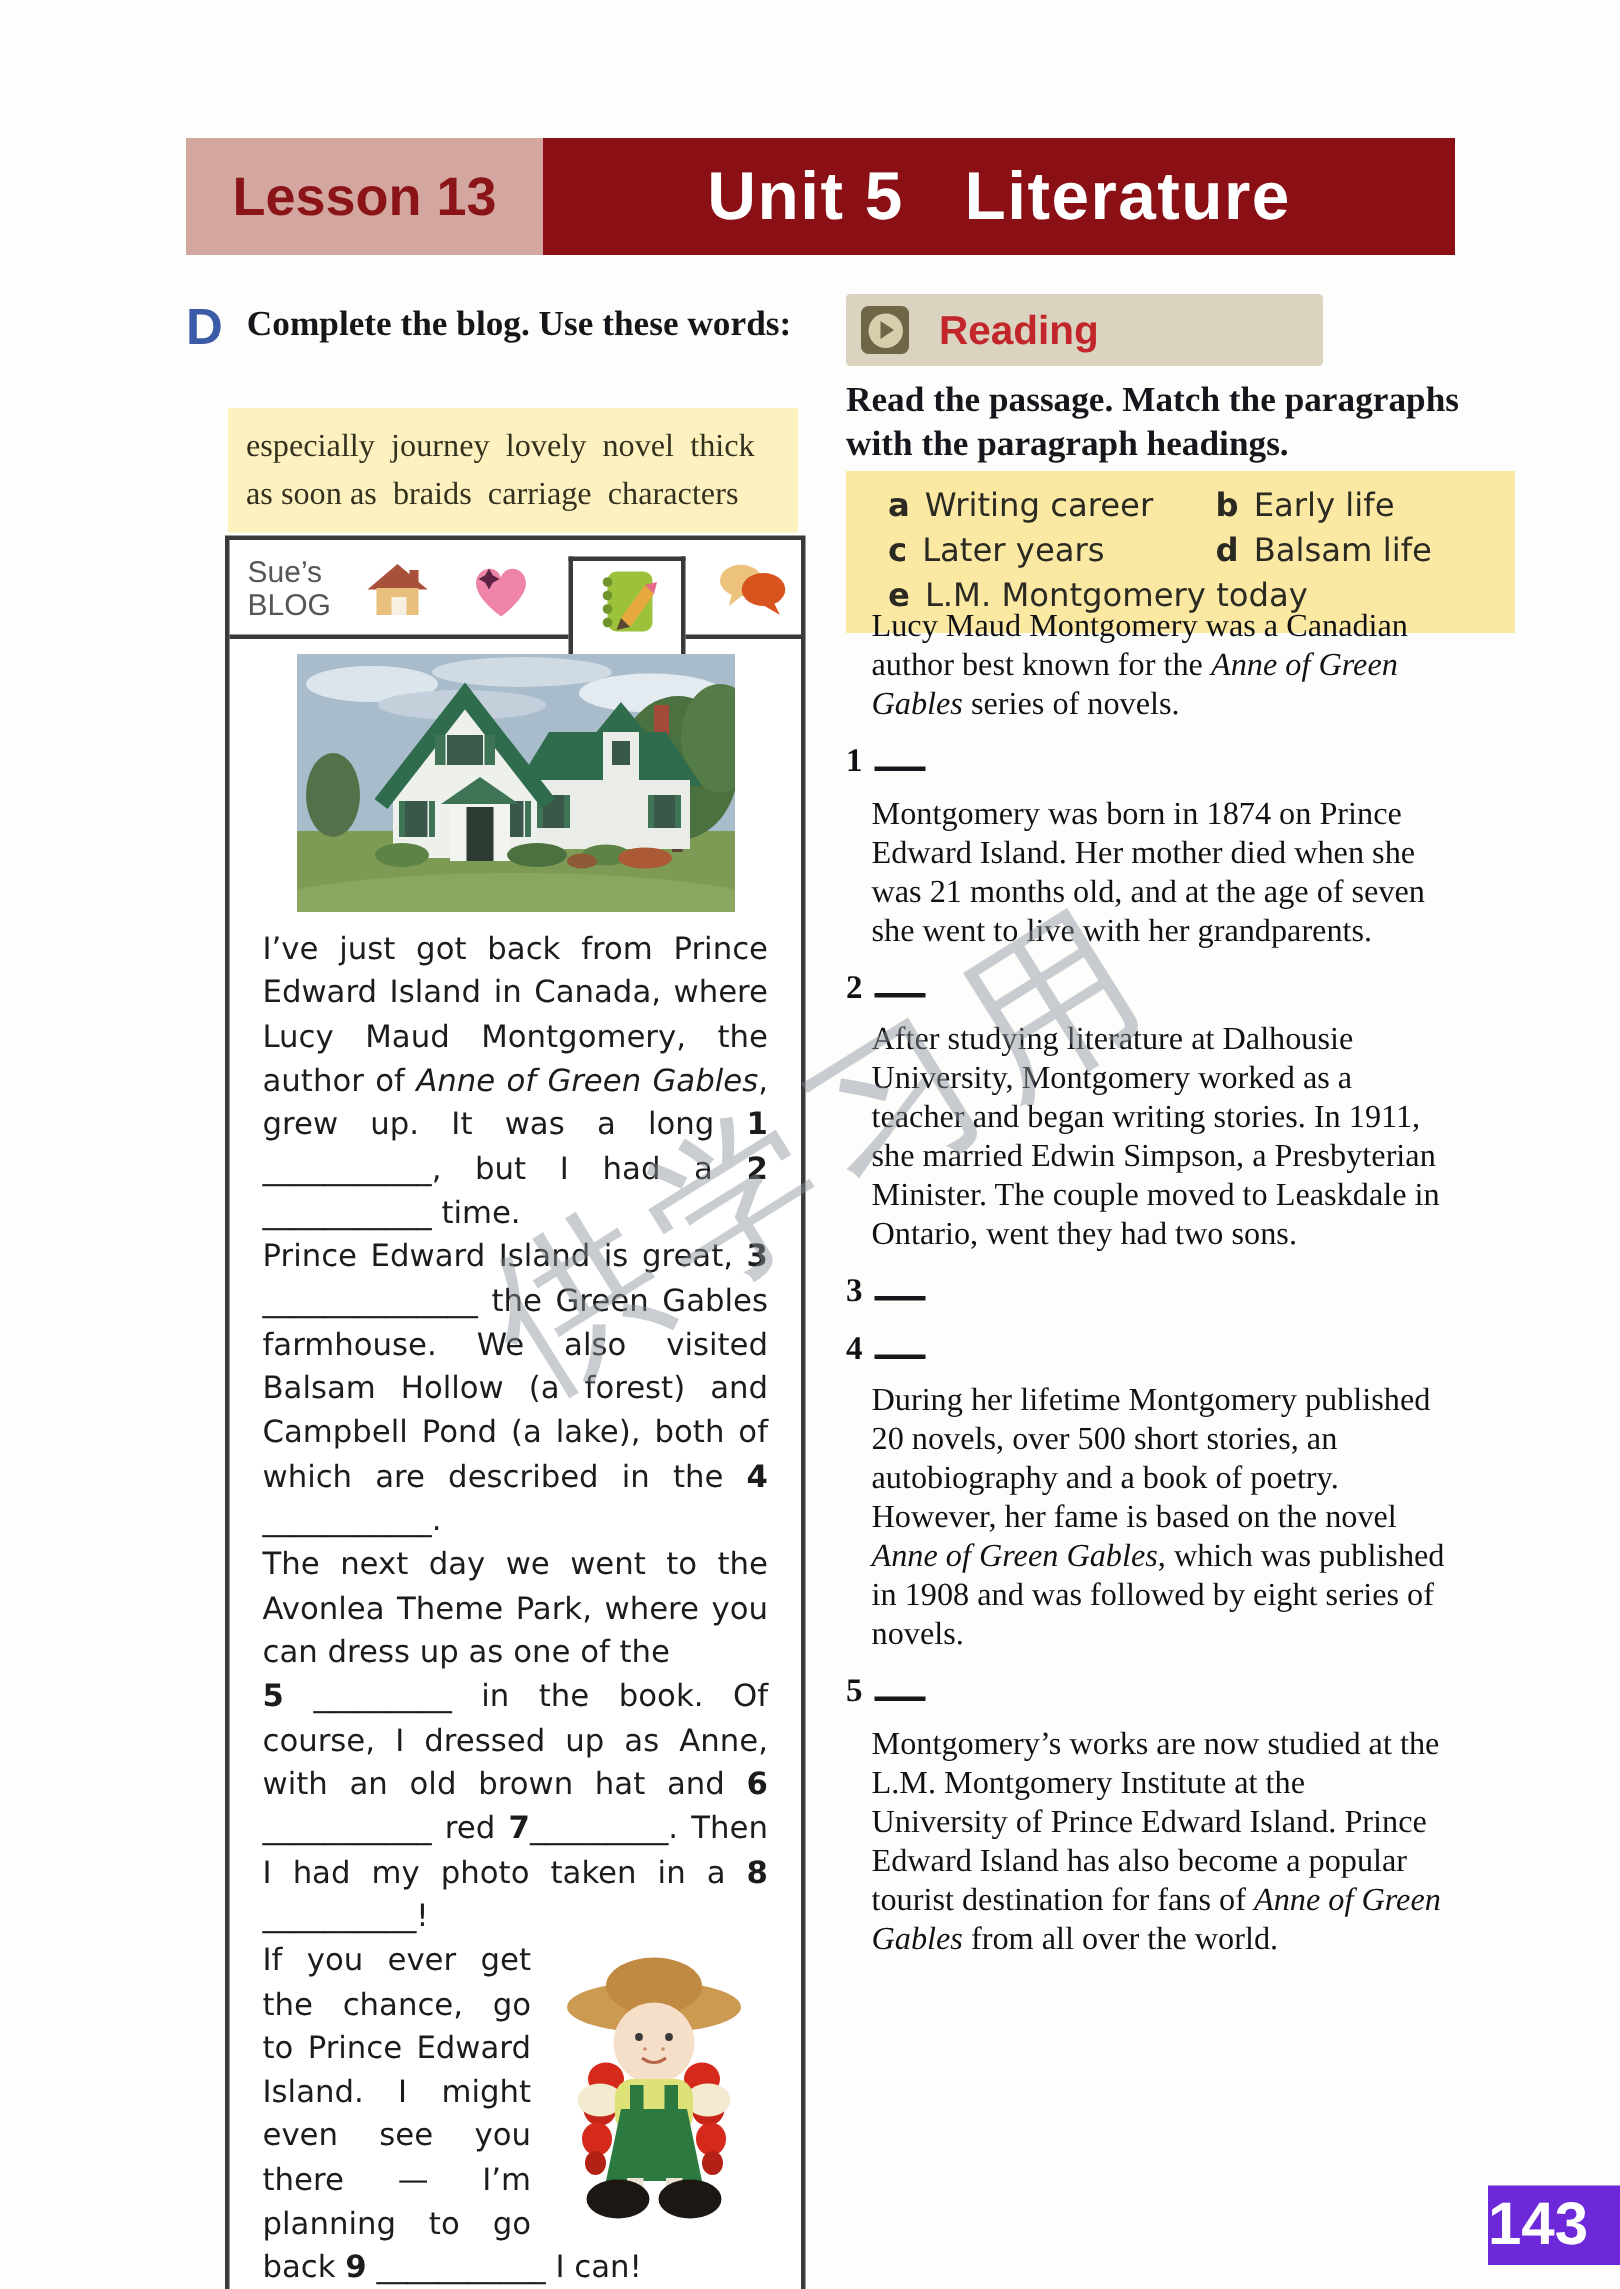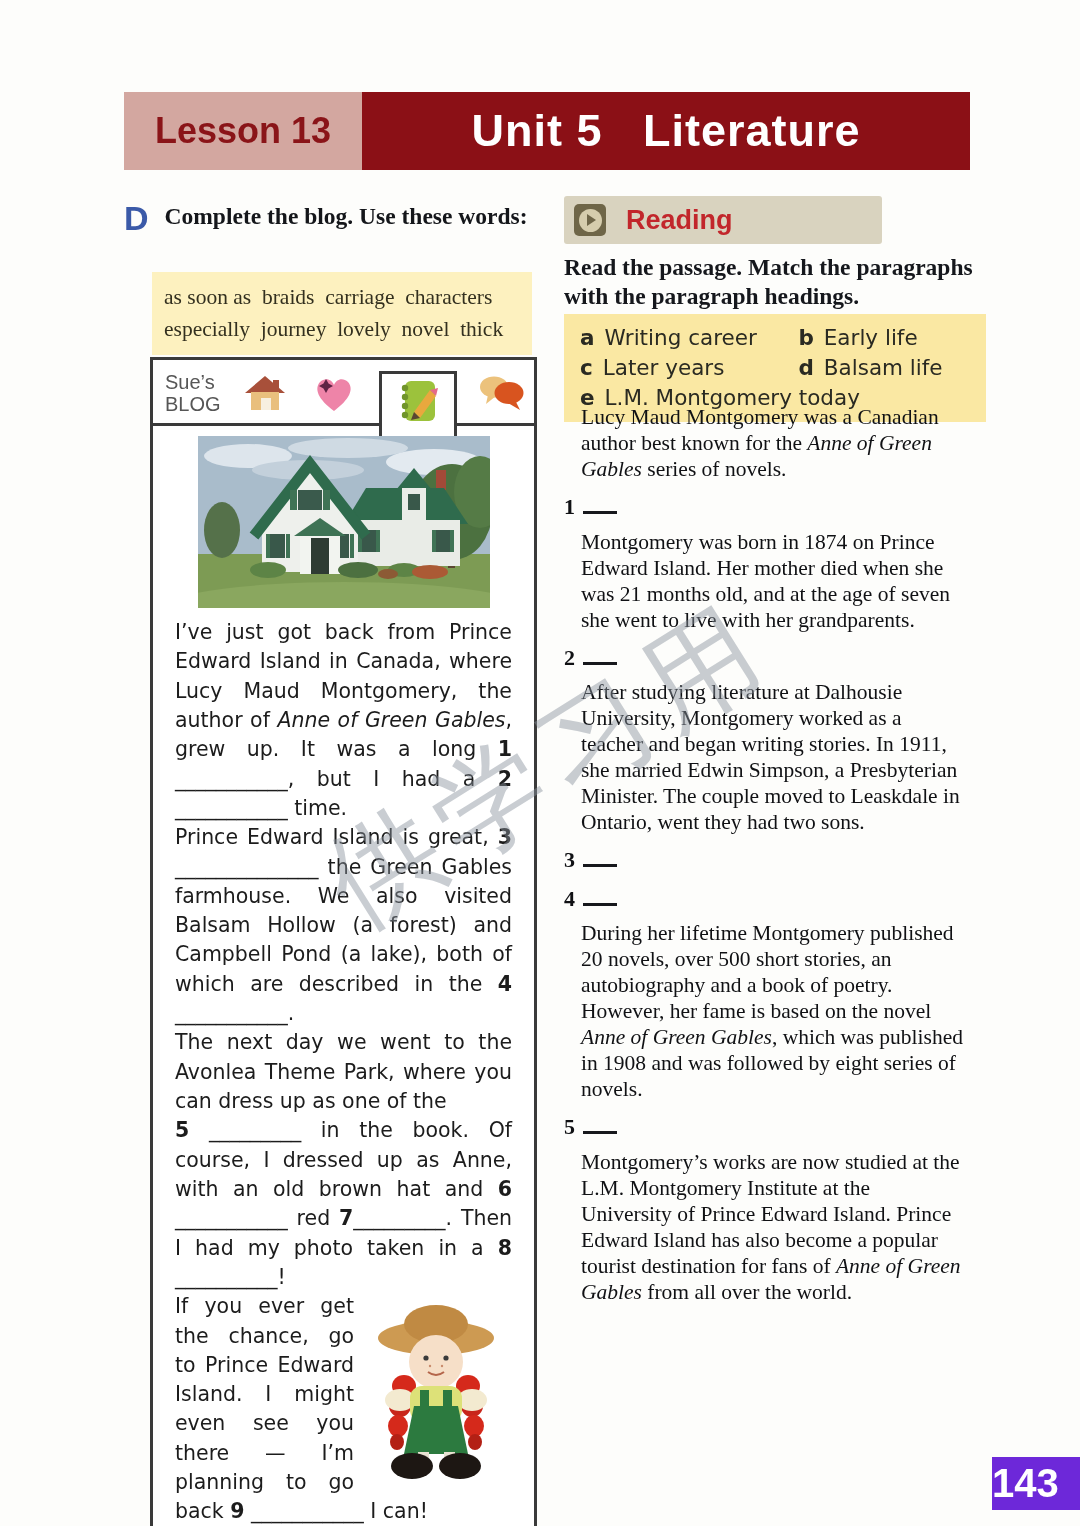--- a/index.html
+++ b/index.html
@@ -46,21 +46,21 @@
     display:flex;align-items:center;justify-content:center;}
   .play-circle{width:23px;height:23px;border-radius:50%;background:#d6cdad;
     display:flex;align-items:center;justify-content:center;}
   .play-tri{width:0;height:0;border-left:9px solid #6f6648;border-top:6px solid transparent;
     border-bottom:6px solid transparent;margin-left:3px;}
   .reading-label{color:#c2262b;font-weight:bold;font-size:27px;}
   .instructions{position:absolute;left:564px;top:253px;width:416px;
     font-family:"Liberation Serif",serif;font-weight:bold;font-size:23.5px;color:#15171c;
     line-height:1.22;}
   .headings-box{position:absolute;left:564px;top:314px;width:390px;background:#fae8a3;
-    padding:9px 16px;font-family:"DejaVu Sans",sans-serif;font-size:21.5px;color:#2a2a22;
+    padding:9px 28px;font-family:"DejaVu Sans",sans-serif;font-size:21.5px;color:#2a2a22;
     line-height:1.4;}
   .headings-grid{display:grid;grid-template-columns:56% 44%;}
   .h-item .h-letter{font-weight:bold;margin-right:10px;}
   .h-span2{grid-column:1 / span 2;}
   .passage{position:absolute;left:564px;top:404px;width:416px;
     font-family:"Liberation Serif",serif;font-size:21.5px;line-height:1.21;color:#101114;}
   .passage-title{text-align:center;font-weight:bold;font-size:24px;margin:0 0 10px;}
   .para{margin:0 17px 6px;}
   .sec-head{margin:12px 0 8px;font-weight:bold;font-size:22px;}
   .sec-blank{display:inline-block;width:34px;border-bottom:3px solid #17181c;
@@ -80,22 +80,22 @@
   <div class="header-lesson">Lesson 13</div>
   <div class="header-unit">Unit 5   Literature</div>
 </div>
 
 <div class="d-row">
   <div class="d-letter">D</div>
   <div class="d-title">Complete the blog. Use these words:</div>
 </div>
 
 <div class="word-box">
+  <div>especially  journey  lovely  novel  thick</div>
   <div>as soon as  braids  carriage  characters</div>
-  <div>especially  journey  lovely  novel  thick</div>
 </div>
 
 <div class="blog-card">
   <div class="blog-header">
     <div class="blog-title" style="white-space:pre-line;">Sue’s
 BLOG</div>
     <span class="blog-icon">
       <svg width="44" height="40" viewBox="0 0 44 40">
         <rect x="30" y="7" width="6" height="10" fill="#a8503a"></rect>
         <polygon points="2,20 22,3 42,20" fill="#a8503a"></polygon>

